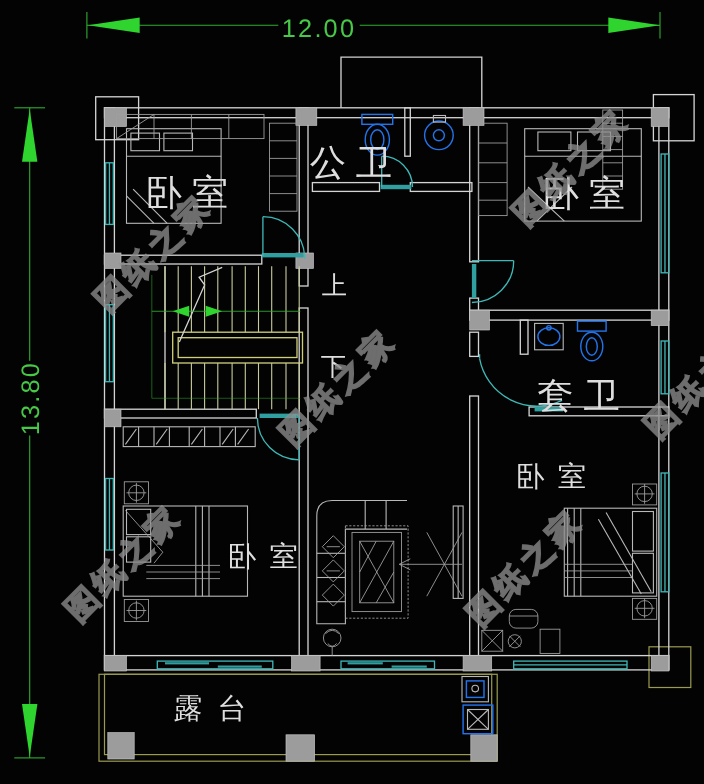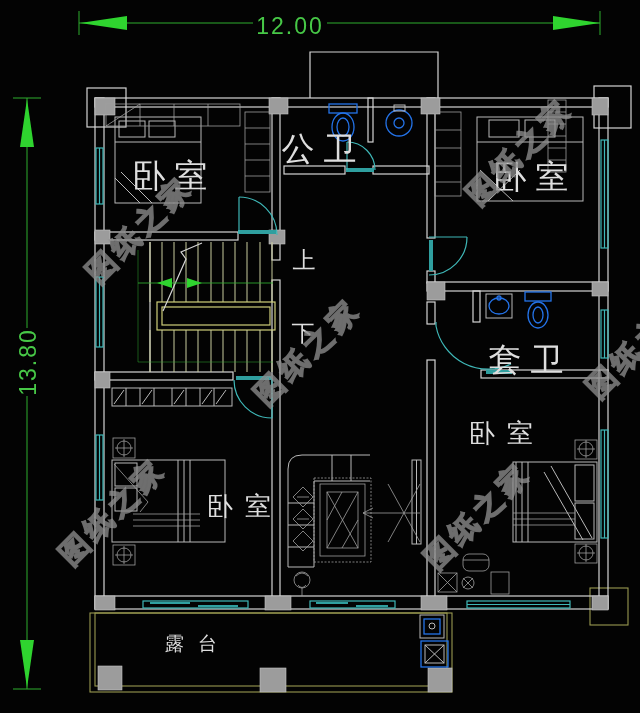--- a/index.html
+++ b/index.html
@@ -18,21 +18,21 @@
   .ye{stroke:#cfcf7a;fill:none;stroke-width:1.2;}         
   .ty{stroke:#9a9a50;fill:none;stroke-width:1.1;}         
   .col{fill:#9c9c9c;stroke:#c6c6c6;stroke-width:.6;}
   .tread{stroke:#c9cc9e;stroke-width:1;}
   
   .lbl{position:absolute;transform:translate(-50%,-50%);color:#dedede;white-space:nowrap;
        font-weight:400;}
   .r2{font-size:26px;letter-spacing:12px;text-indent:12px;}
   .r2s{font-size:33px;letter-spacing:9px;text-indent:9px;}
   .r3{font-size:28px;letter-spacing:10px;text-indent:10px;}
-  .rb{font-size:19px;letter-spacing:14px;text-indent:14px;}
+  .rb{font-size:26px;letter-spacing:14px;text-indent:14px;}
   .updown{font-size:23px;}
   .dim{position:absolute;transform:translate(-50%,-50%);color:#47c847;font-size:23px;
        letter-spacing:2px;white-space:nowrap;}
   .dim.vert{transform:translate(-50%,-50%) rotate(-90deg);}
   .wm{position:absolute;transform:translate(-50%,-50%) rotate(-45deg);
       font-size:29px;font-weight:bold;letter-spacing:5px;white-space:nowrap;
       color:rgba(25,25,25,.25);-webkit-text-stroke:1.6px rgba(150,150,150,.72);}
 </style>
 </head>
 <body>

